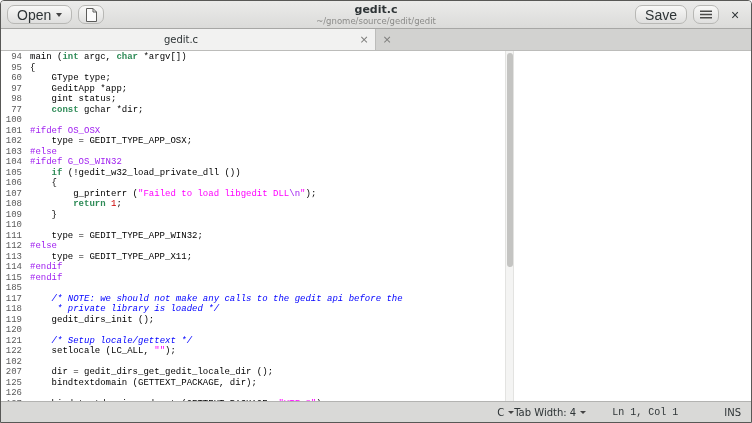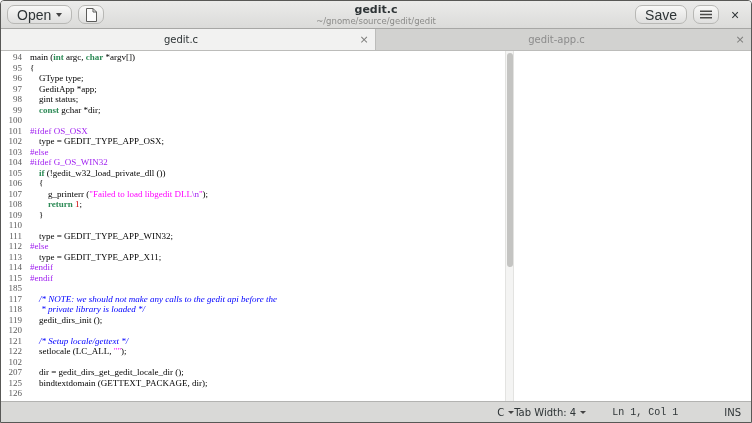--- a/index.html
+++ b/index.html
@@ -76,21 +76,21 @@
   .tlabel { flex:1; text-align:center; }
   .tclose { flex:0 0 14px; text-align:center; color:#7d7d7b; font-size:11px; }
 
   
   .editor {
     flex:1 1 auto;
     background:#ffffff;
     display:flex;
     position:relative;
     overflow:hidden;
-    font-family:Liberation Serif, serif;
+    font-family:Liberation Mono, monospace;
     font-size:9px; line-height:10.5px;
   }
   .gutter {
     flex:0 0 26px; width:26px;
     padding:1px 5px 0 0;
     text-align:right;
     color:#5b5b5b;
   }
   .code {
     flex:1 1 auto;
@@ -175,33 +175,32 @@
       </button>
     </div>
   </header>
 
   <div class="tabbar">
     <div class="tab active">
       <span class="tlabel">gedit.c</span>
       <span class="tclose">×</span>
     </div>
     <div class="tab">
-      <span class="tlabel">gedit-app.c</span>
       <span class="tclose">×</span>
     </div>
   </div>
 
   <div class="editor">
     <div class="gutter">
         <div>94</div>
         <div>95</div>
-        <div>96</div>
+        <div>60</div>
         <div>97</div>
         <div>98</div>
-        <div>99</div>
+        <div>77</div>
         <div>100</div>
         <div>101</div>
         <div>102</div>
         <div>103</div>
         <div>104</div>
         <div>105</div>
         <div>106</div>
         <div>107</div>
         <div>108</div>
         <div>109</div>

